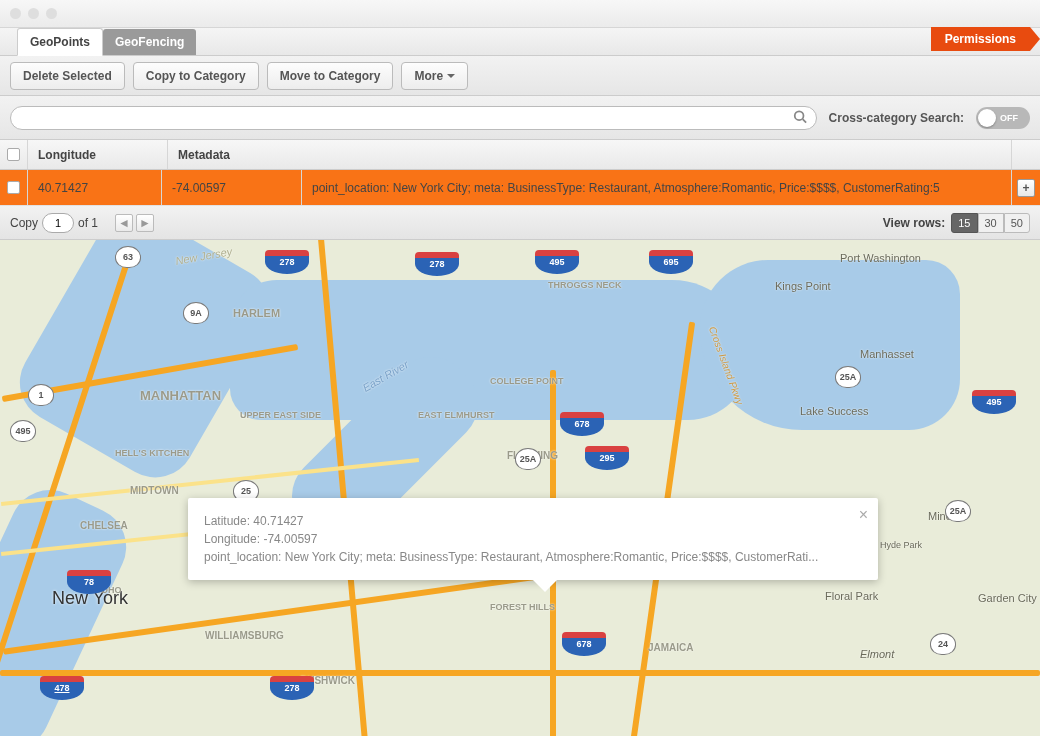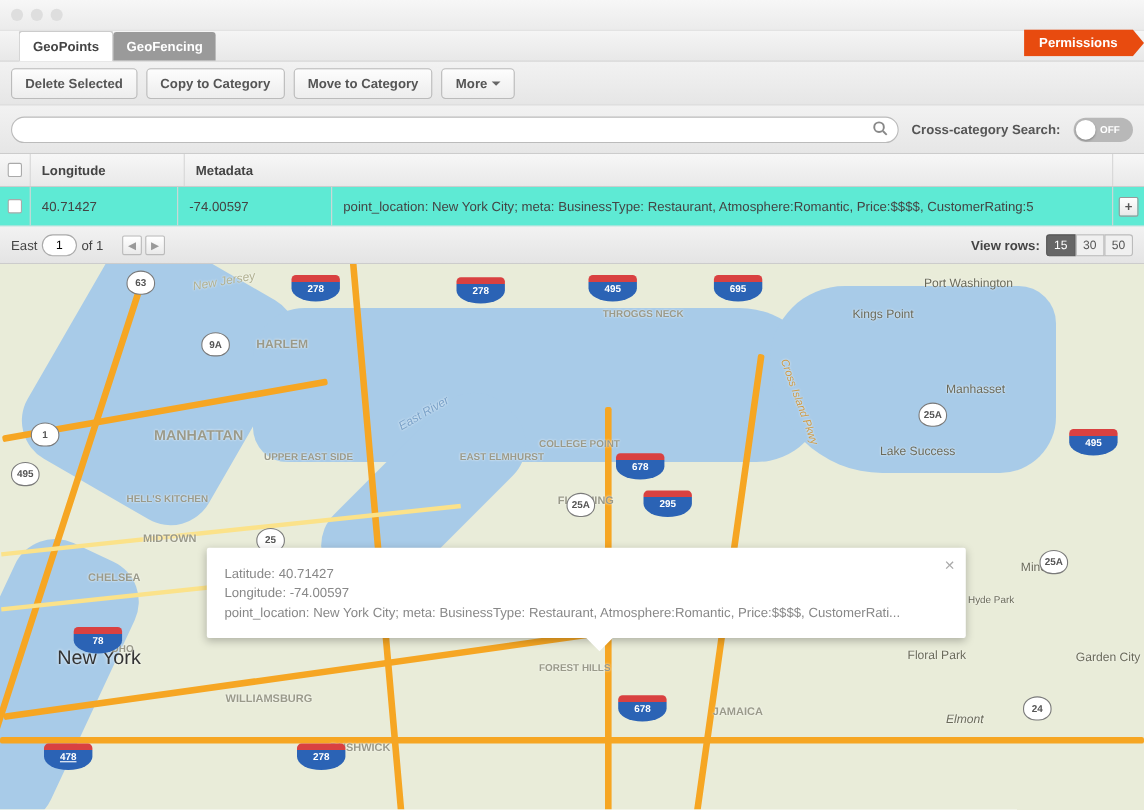--- a/index.html
+++ b/index.html
@@ -34,21 +34,21 @@
 .toggle-knob { width: 18px; height: 18px; background: #fff; border-radius: 50%; position: absolute; left: 2px; box-shadow: 0 1px 2px rgba(0,0,0,0.3); }
 .toggle-text { font-size: 9px; font-weight: bold; color: #fff; margin-left: 24px; }
 
 
 .table-header { height: 30px; background: linear-gradient(#f7f7f7,#e9e9e9); border-bottom: 1px solid #ccc; display: flex; align-items: center; }
 .col-check { width: 28px; text-align: center; border-right: 1px solid #d6d6d6; height: 100%; display: flex; align-items: center; justify-content: center; }
 .col-lat { width: 134px; padding-left: 10px; border-right: 1px solid #d6d6d6; height: 100%; display: flex; align-items: center; font-weight: bold; color: #444; }
 .col-lon { width: 140px; padding-left: 10px; border-right: 1px solid #d6d6d6; height: 100%; display: flex; align-items: center; font-weight: bold; color: #444; }
 .col-meta { flex: 1; padding-left: 10px; height: 100%; display: flex; align-items: center; font-weight: bold; color: #444; border-right: 1px solid #d6d6d6; }
 .col-add { width: 28px; height: 100%; display: flex; align-items: center; justify-content: center; }
-.table-row { height: 36px; background: #5eead4; border-bottom: 1px solid #e2e2e2; display: flex; align-items: center; color: #333; }
+.table-row { height: 36px; background: #f97316; border-bottom: 1px solid #e2e2e2; display: flex; align-items: center; color: #333; }
 .table-row .col-lat, .table-row .col-lon, .table-row .col-meta { font-weight: normal; }
 .checkbox { width: 13px; height: 13px; border: 1px solid #aaa; border-radius: 2px; background: #fff; }
 .add-btn { width: 18px; height: 18px; border: 1px solid #999; border-radius: 2px; background: linear-gradient(#fff,#e8e8e8); display: flex; align-items: center; justify-content: center; font-weight: bold; color: #555; cursor: pointer; }
 
 
 .pager { height: 34px; background: linear-gradient(#f2f2f2,#e4e4e4); border-bottom: 1px solid #ccc; display: flex; align-items: center; padding: 0 10px; font-size: 12px; color: #444; }
 .page-input { width: 32px; height: 20px; border: 1px solid #aaa; border-radius: 10px; text-align: center; font-size: 11px; margin: 0 4px; }
 .pager-btn { width: 18px; height: 18px; border: 1px solid #bbb; background: linear-gradient(#fff,#eaeaea); display: flex; align-items: center; justify-content: center; cursor: pointer; color: #999; margin-left: 3px; border-radius: 2px; }
 .pager-spacer { flex: 1; }
 .view-rows { color: #444; font-weight: bold; margin-right: 6px; }
@@ -132,21 +132,21 @@
     </div>
   <div class="col-lat">40.71427</div>
   <div class="col-lon">-74.00597</div>
   <div class="col-meta">point_location: New York City; meta: BusinessType: Restaurant, Atmosphere:Romantic, Price:$$$$, CustomerRating:5</div>
   <div class="col-add">
       <div class="add-btn">+</div>
     </div>
 </div>
 
 <div class="pager">
-  <span>East</span>
+  <span>Copy</span>
   <input class="page-input" value="1" style="">
   <span>of 1</span>
   <div style="width:14px"></div>
   <div class="pager-btn">◄</div>
   <div class="pager-btn">►</div>
   <div class="pager-spacer"></div>
   <span class="view-rows">View rows:</span>
   <div class="rows-group">
     <div class="rows-opt active">15</div>
     <div class="rows-opt">30</div>
@@ -176,21 +176,21 @@
   <div class="land-label" style="left:233px; top:67px; font-size:11px;">HARLEM</div>
   <div class="land-label" style="left:140px; top:148px; font-size:13px;">MANHATTAN</div>
   <div class="land-label" style="left:240px; top:170px; font-size:9px;">UPPER EAST SIDE</div>
   <div class="land-label" style="left:115px; top:208px; font-size:9px;">HELL'S KITCHEN</div>
   <div class="land-label" style="left:130px; top:245px; font-size:10px;">MIDTOWN</div>
   <div class="land-label" style="left:80px; top:280px; font-size:10px;">CHELSEA</div>
   <div class="land-label" style="left:95px; top:345px; font-size:9px;">SOHO</div>
   <div class="land-label" style="left:205px; top:390px; font-size:10px;">WILLIAMSBURG</div>
   <div class="land-label" style="left:300px; top:435px; font-size:10px;">BUSHWICK</div>
   <div class="land-label" style="left:418px; top:170px; font-size:9px;">EAST ELMHURST</div>
-  <div class="land-label" style="left:490px; top:158px; font-size:9px;">COLLEGE POINT</div>
+  <div class="land-label" style="left:490px; top:136px; font-size:9px;">COLLEGE POINT</div>
   <div class="land-label" style="left:507px; top:210px; font-size:10px;">FLUSHING</div>
   <div class="land-label" style="left:490px; top:362px; font-size:9px;">FOREST HILLS</div>
   <div class="land-label" style="left:648px; top:402px; font-size:10px;">JAMAICA</div>
   <div class="land-label" style="left:548px; top:40px; font-size:9px;">THROGGS NECK</div>
   <div class="map-label" style="left:775px; top:40px;">Kings Point</div>
   <div class="map-label" style="left:840px; top:12px;">Port Washington</div>
   <div class="map-label" style="left:860px; top:108px;">Manhasset</div>
   <div class="map-label" style="left:800px; top:165px;">Lake Success</div>
   <div class="map-label" style="left:928px; top:270px;">Mineola</div>
   <div class="map-label" style="left:825px; top:350px;">Floral Park</div>

